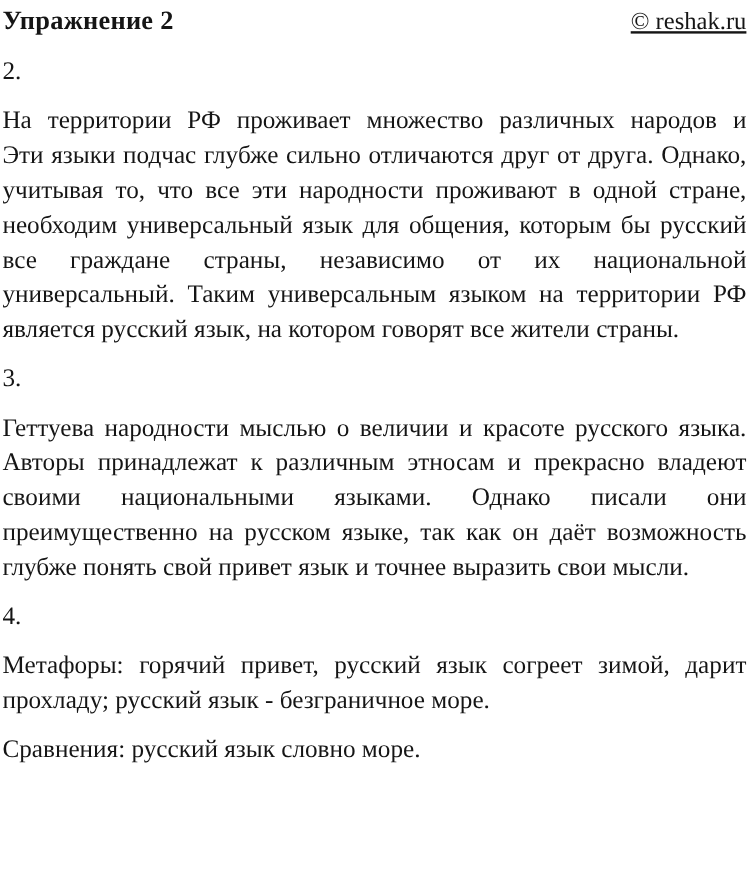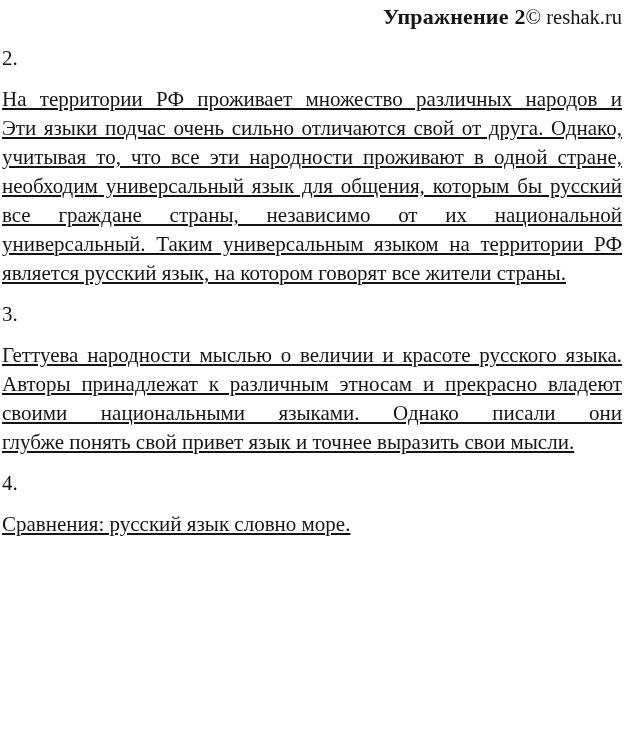--- a/index.html
+++ b/index.html
@@ -11,75 +11,80 @@
     height: 734px;
     box-sizing: border-box;
     background: #ffffff;
     color: #151515;
     font-family: "Liberation Serif", "DejaVu Serif", serif;
     padding: 2px 3px 0 2px;
     overflow: hidden;
   }
   .header-row {
     display: flex;
-    justify-content: flex-end;
+    justify-content: space-between;
     align-items: baseline;
     line-height: 29px;
     margin: 0 0 12px 0;
   }
   .title {
     font-weight: bold;
     font-size: 22px;
     letter-spacing: 0.2px;
   }
   .copyright {
     font-size: 20.5px;
+    text-decoration: underline;
   }
   .block {
     font-size: 21px;
     line-height: 29px;
     margin: 0 0 12px 0;
   }
   .line {
     overflow: hidden;
     white-space: normal;
-    text-decoration: underline;
   }
   .line.j {
     text-align: justify;
     text-align-last: justify;
   }
 </style>
 </head>
 <body>
 
 <div>
 
   <div class="header-row">
     <span class="title">Упражнение 2</span>
     <span class="copyright">© reshak.ru</span>
   </div>
 
   <div class="block">2.</div>
   <div class="block">
     <div class="line j">На территории РФ проживает множество различных народов и</div>
-    <div class="line j">Эти языки подчас очень сильно отличаются свой от друга. Однако,</div>
+    <div class="line j">Эти языки подчас глубже сильно отличаются друг от друга. Однако,</div>
     <div class="line j">учитывая то, что все эти народности проживают в одной стране,</div>
     <div class="line j">необходим универсальный язык для общения, которым бы русский</div>
     <div class="line j">все граждане страны, независимо от их национальной</div>
     <div class="line j">универсальный. Таким универсальным языком на территории РФ</div>
     <div class="line">является русский язык, на котором говорят все жители страны.</div>
   </div>
 
   <div class="block">3.</div>
   <div class="block">
     <div class="line j">Геттуева народности мыслью о величии и красоте русского языка.</div>
     <div class="line j">Авторы принадлежат к различным этносам и прекрасно владеют</div>
     <div class="line j">своими национальными языками. Однако писали они</div>
+    <div class="line j">преимущественно на русском языке, так как он даёт возможность</div>
     <div class="line">глубже понять свой привет язык и точнее выразить свои мысли.</div>
   </div>
 
   <div class="block">4.</div>
+  <div class="block">
+    <div class="line j">Метафоры: горячий привет, русский язык согреет зимой, дарит</div>
+    <div class="line">прохладу; русский язык - безграничное море.</div>
+  </div>
   <div class="block">
     <div class="line">Сравнения: русский язык словно море.</div>
   </div>
 
 </div>
 
 </body></html>

